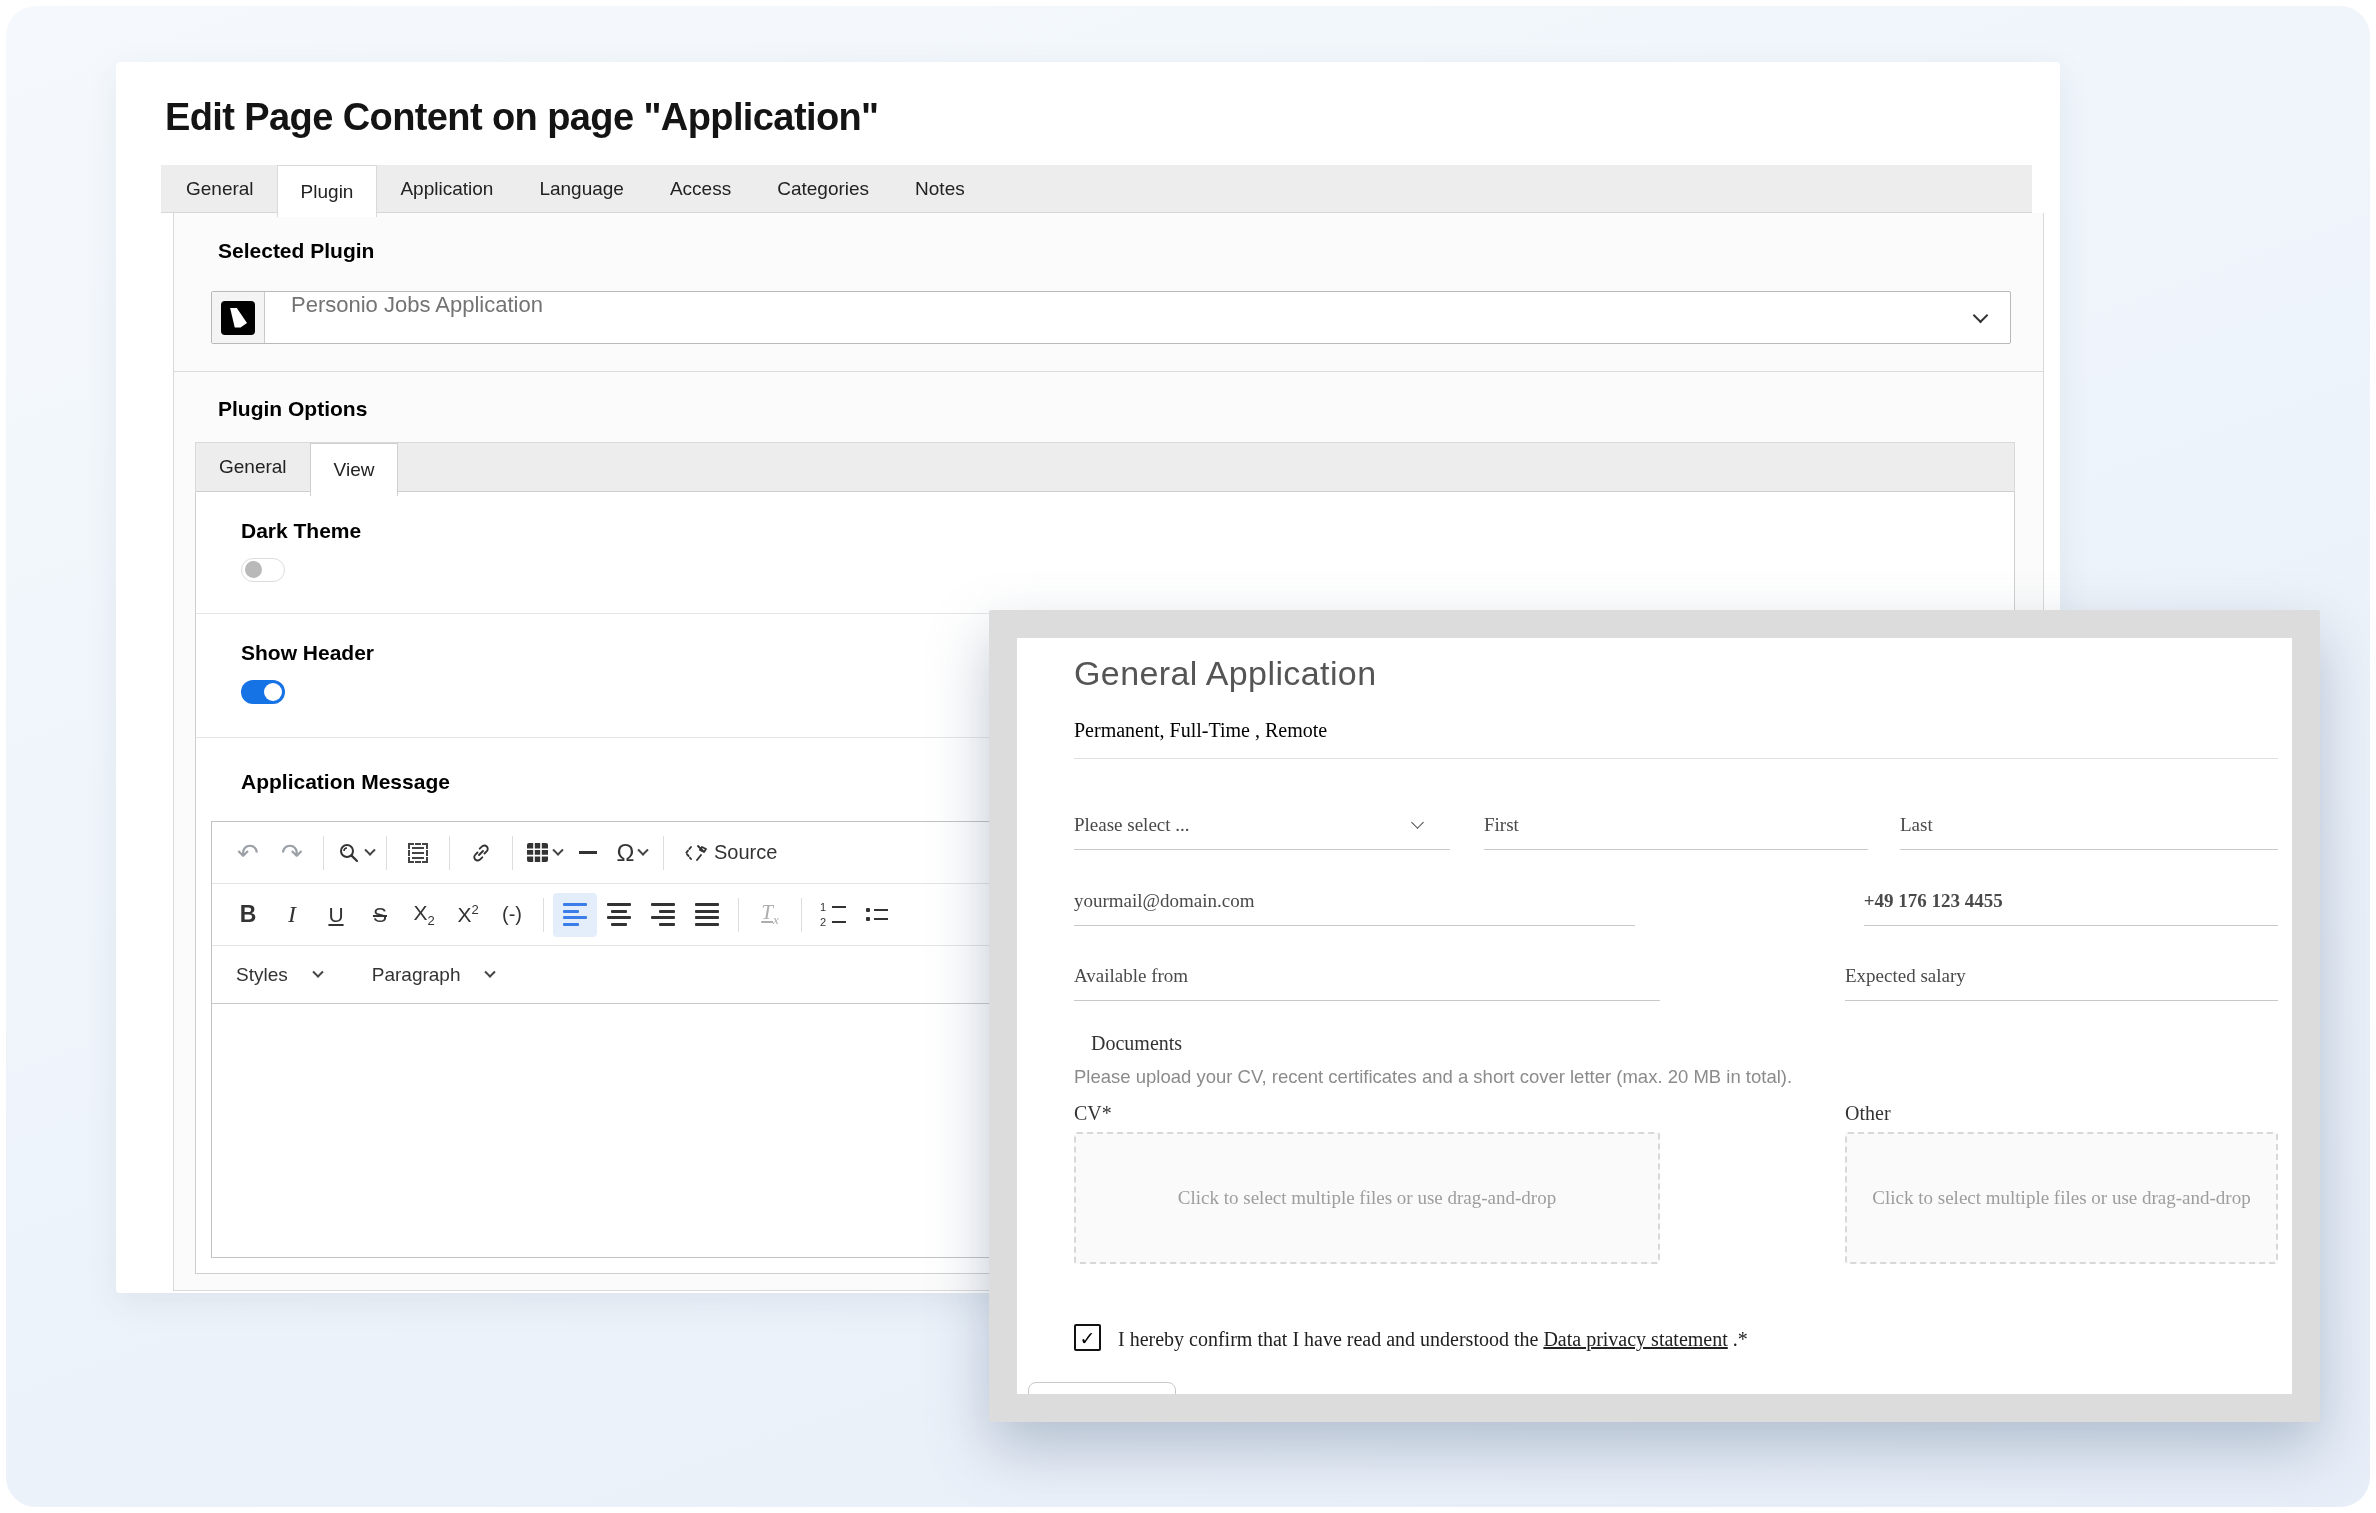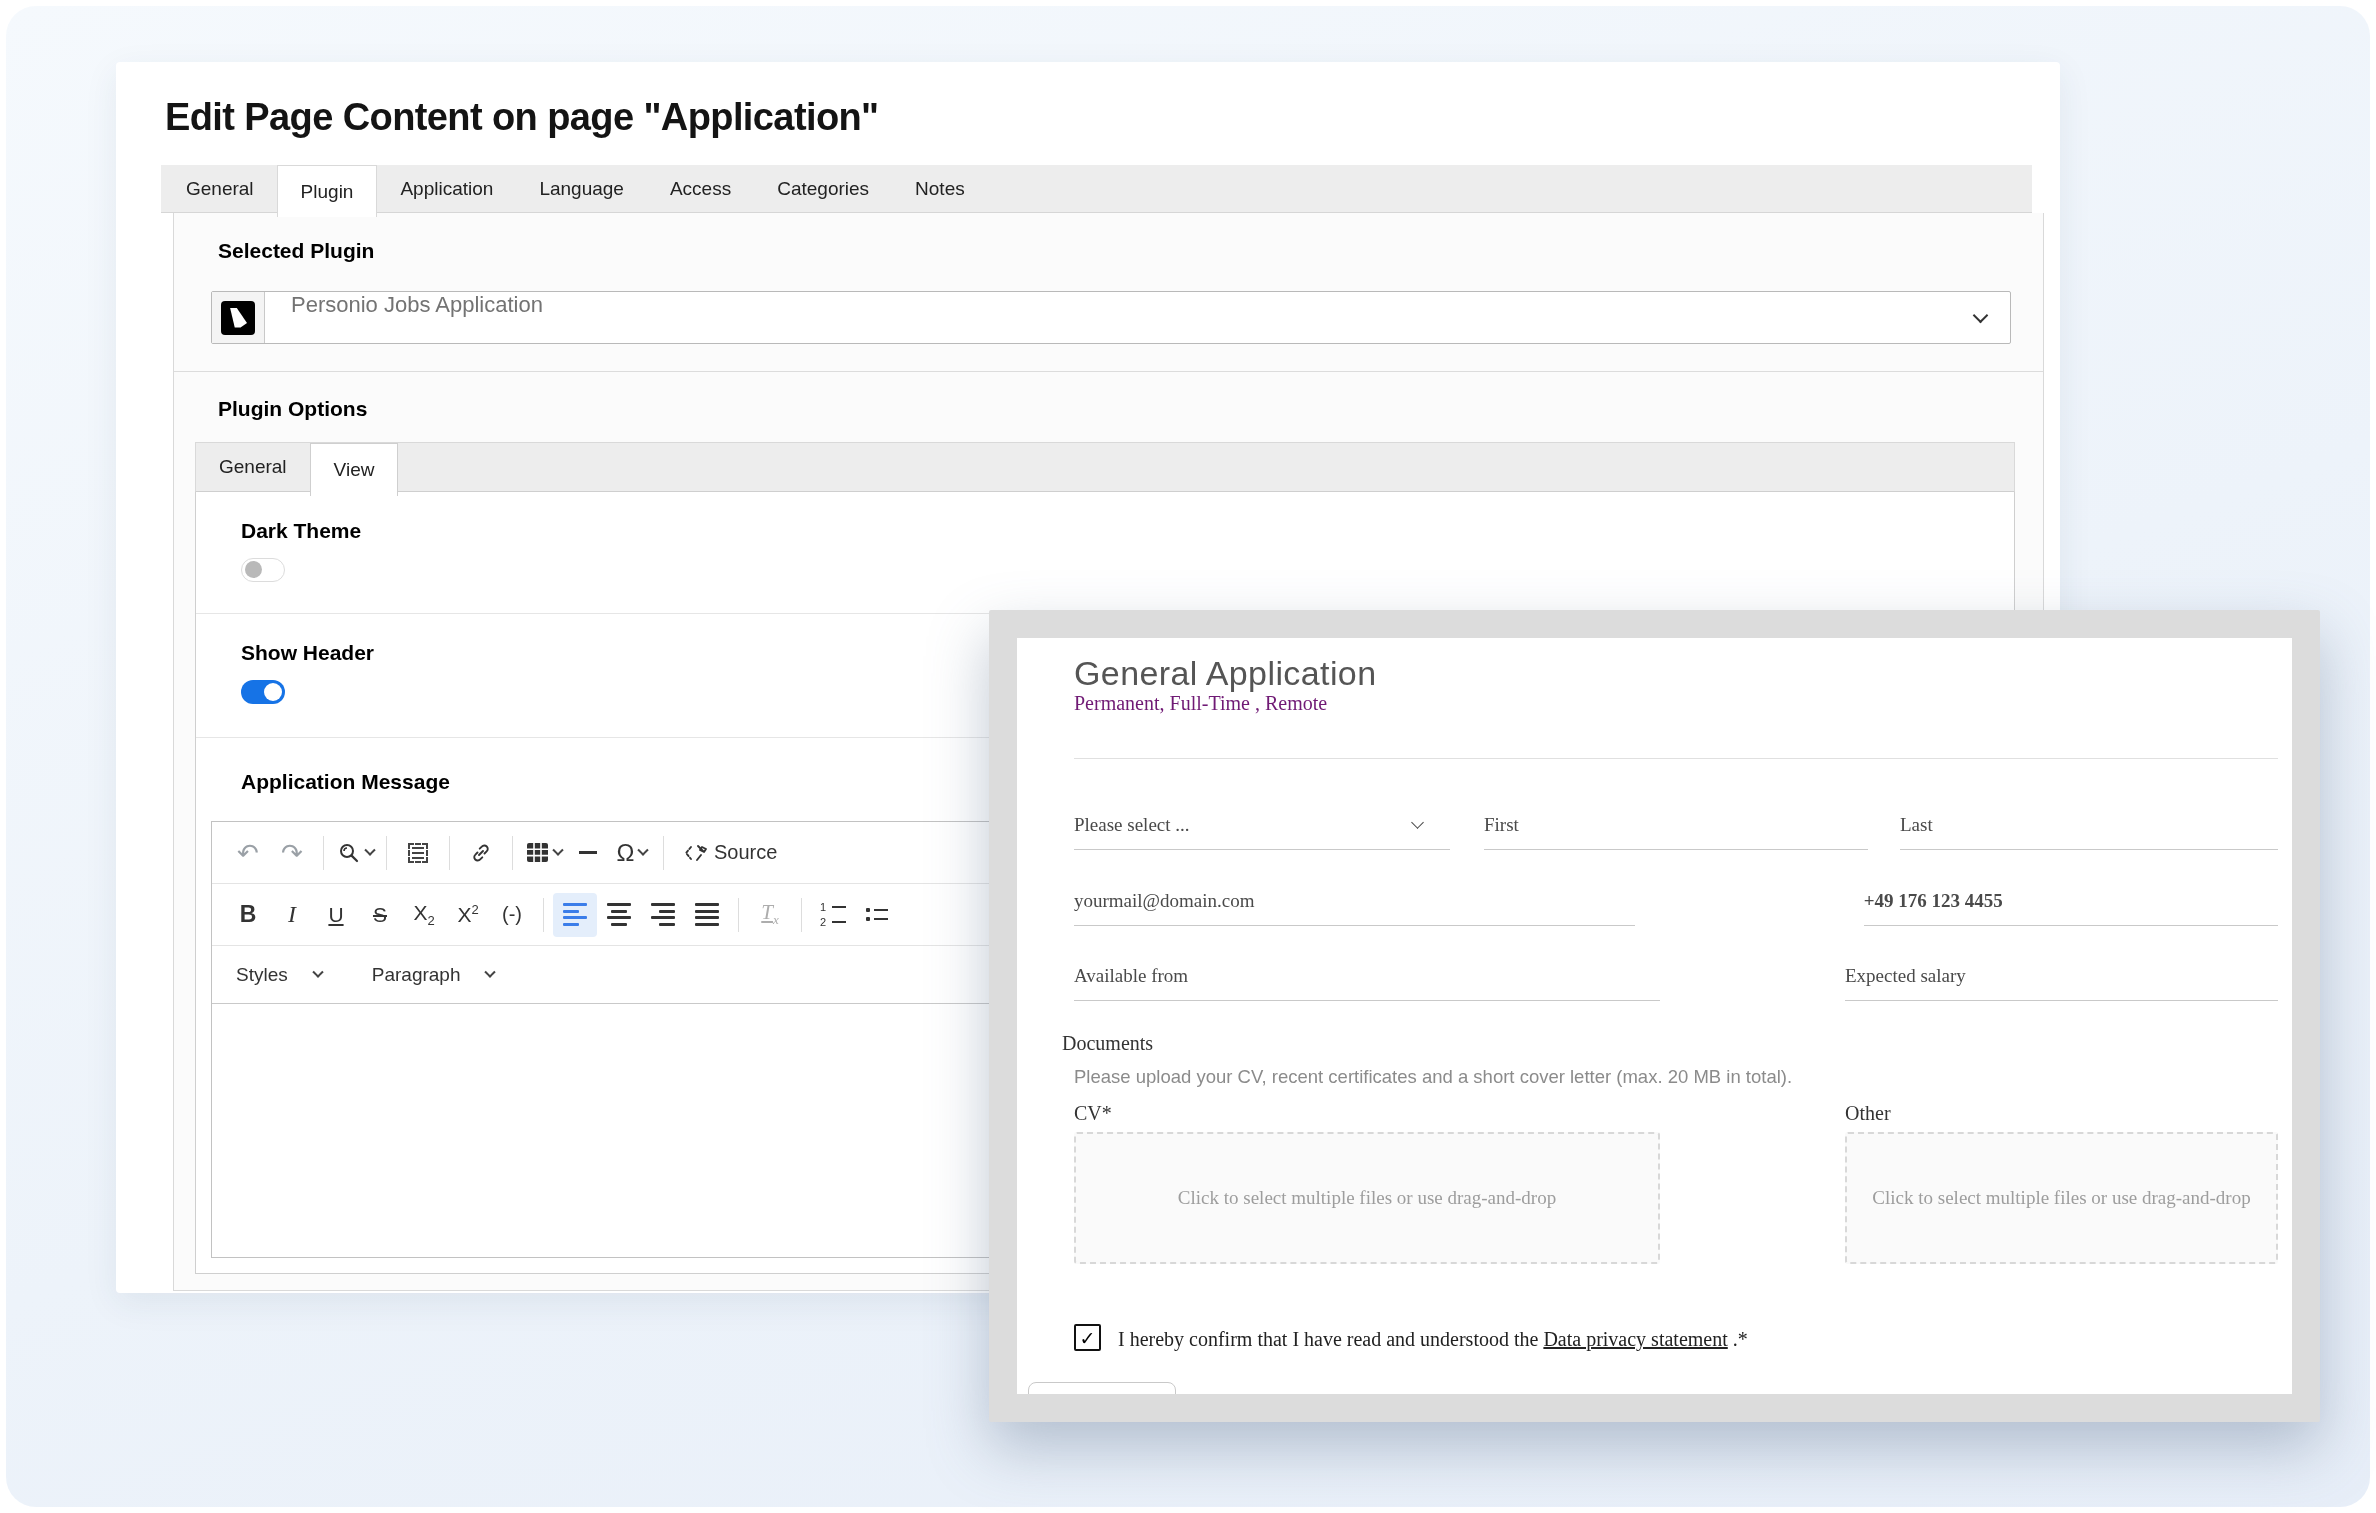--- a/index.html
+++ b/index.html
@@ -93,28 +93,28 @@
               padding:0 10px; height:44px; cursor:pointer; }
   .editor-body { height:253px; background:#fff; }
 
   
   .overlay { position:absolute; left:989px; top:610px; width:1331px; height:812px;
              background:#dcdcdc; box-shadow:0 26px 60px rgba(90,110,140,.38); border-radius:2px; }
   .overlay-inner { position:absolute; inset:28px; background:#fff; overflow:hidden;
                    font-family:"Liberation Serif","DejaVu Serif",serif; }
   .pv-title { position:absolute; left:57px; top:16px; font-size:34px; color:#555;
               font-family:"Liberation Sans","DejaVu Sans",sans-serif; letter-spacing:.4px; }
-  .pv-sub { position:absolute; left:57px; top:54px; font-size:20px; color:#701a75; }
+  .pv-sub { position:absolute; left:57px; top:81px; font-size:20px; color:#000000; }
   .pv-hr { position:absolute; left:57px; right:14px; top:120px; height:1px; background:#e0e0e0; }
   .frow { position:absolute; left:57px; width:1204px; display:flex; }
   .field { border-bottom:1px solid #c9c9c9; padding-bottom:13px; font-size:19px; color:#4a4a4a;
            position:relative; cursor:text; }
   .field .chev { width:9px; height:9px; border-width:1.5px; border-color:#444; position:absolute;
                  right:28px; top:4px; }
-  .pv-doc-h { position:absolute; left:45px; top:394px; font-size:20px; color:#333; }
+  .pv-doc-h { position:absolute; left:74px; top:394px; font-size:20px; color:#333; }
   .pv-hint { position:absolute; left:57px; top:428px; font-size:18.5px; color:#8b8b8b;
              font-family:"Liberation Sans","DejaVu Sans",sans-serif; }
   .pv-lbl { font-size:20px; color:#333; }
   .dropzone { border:2px dashed #d8d8d8; border-radius:3px; background:#fafafa; height:132px;
               display:flex; align-items:center; justify-content:center; font-size:19px;
               color:#9d9d9d; cursor:pointer; }
   .pv-check-row { position:absolute; left:57px; top:686px; display:flex; align-items:flex-start; }
   .checkbox { width:27px; height:27px; border:2px solid #111; border-radius:2px; display:flex;
               align-items:center; justify-content:center; font-size:19px; font-weight:700;
               color:#000; cursor:pointer; font-family:"DejaVu Sans",sans-serif; flex:none; }

